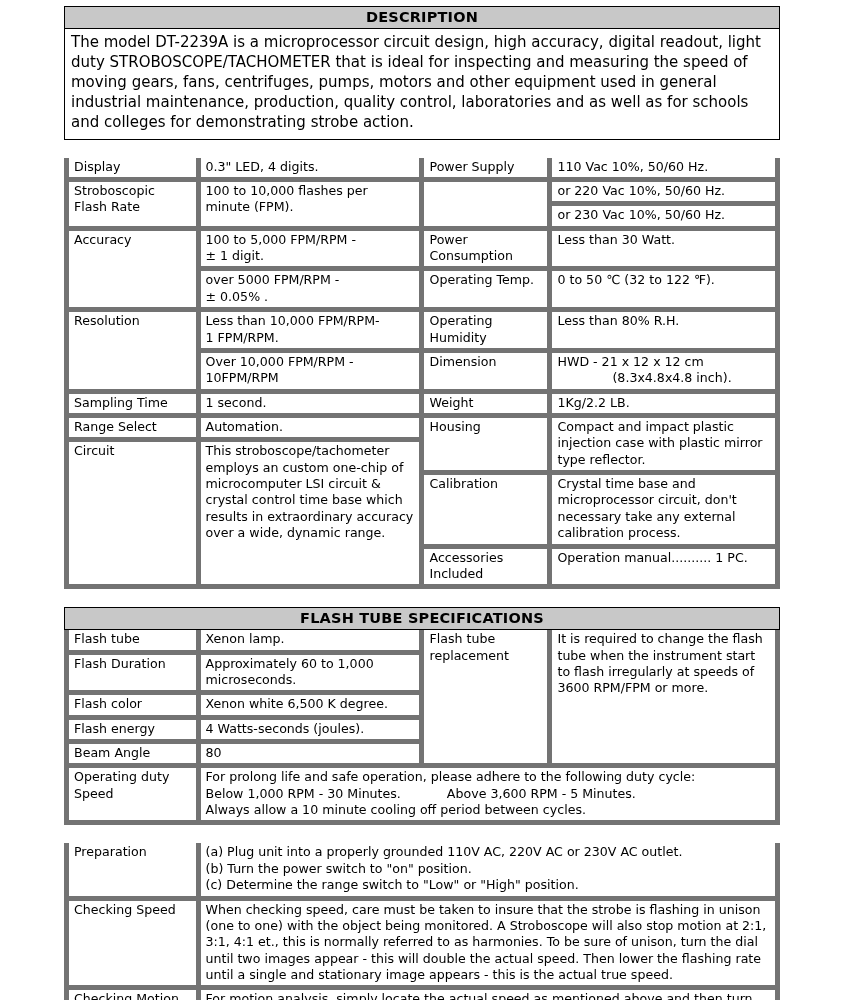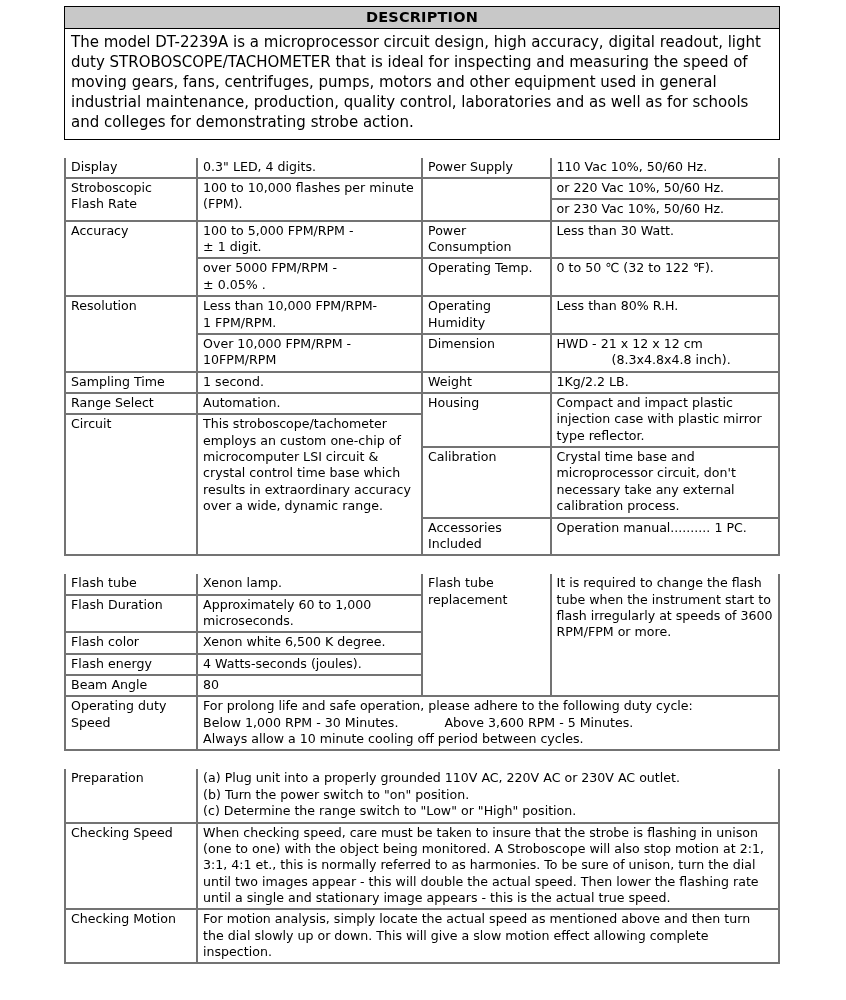--- a/index.html
+++ b/index.html
@@ -37,21 +37,21 @@
     padding: 4px 6px 6px 6px;
     line-height: 1.33;
     font-size: 15px;
   }
   table.spec {
     border-collapse: collapse;
     width: 100%;
     table-layout: fixed;
   }
   table.spec td {
-    border: 2px solid #737373;
+    border: 5px solid #737373;
     vertical-align: top;
     padding: 1px 5px 2px 5px;
     line-height: 1.3;
     font-size: 12.6px;
   }
   
   table.spec {
     border-top: none;
   }
   .nb-top { border-top: none !important; }
@@ -168,20 +168,21 @@
             <span class="sub-line">Accessories</span>
             <span class="sub-line">Included</span>
           </td>
           <td>Operation manual.......... 1 PC.</td>
         </tr>
       </tbody>
     </table>
   </div>
 
   <div class="section">
+    <div class="section-header">FLASH TUBE SPECIFICATIONS</div>
     <table class="spec">
       <colgroup>
         <col style="width:18.5%">
         <col style="width:31.5%">
         <col style="width:18%">
         <col style="width:32%">
       </colgroup>
       <tbody>
         <tr>
           <td class="nb-top">Flash tube</td>

